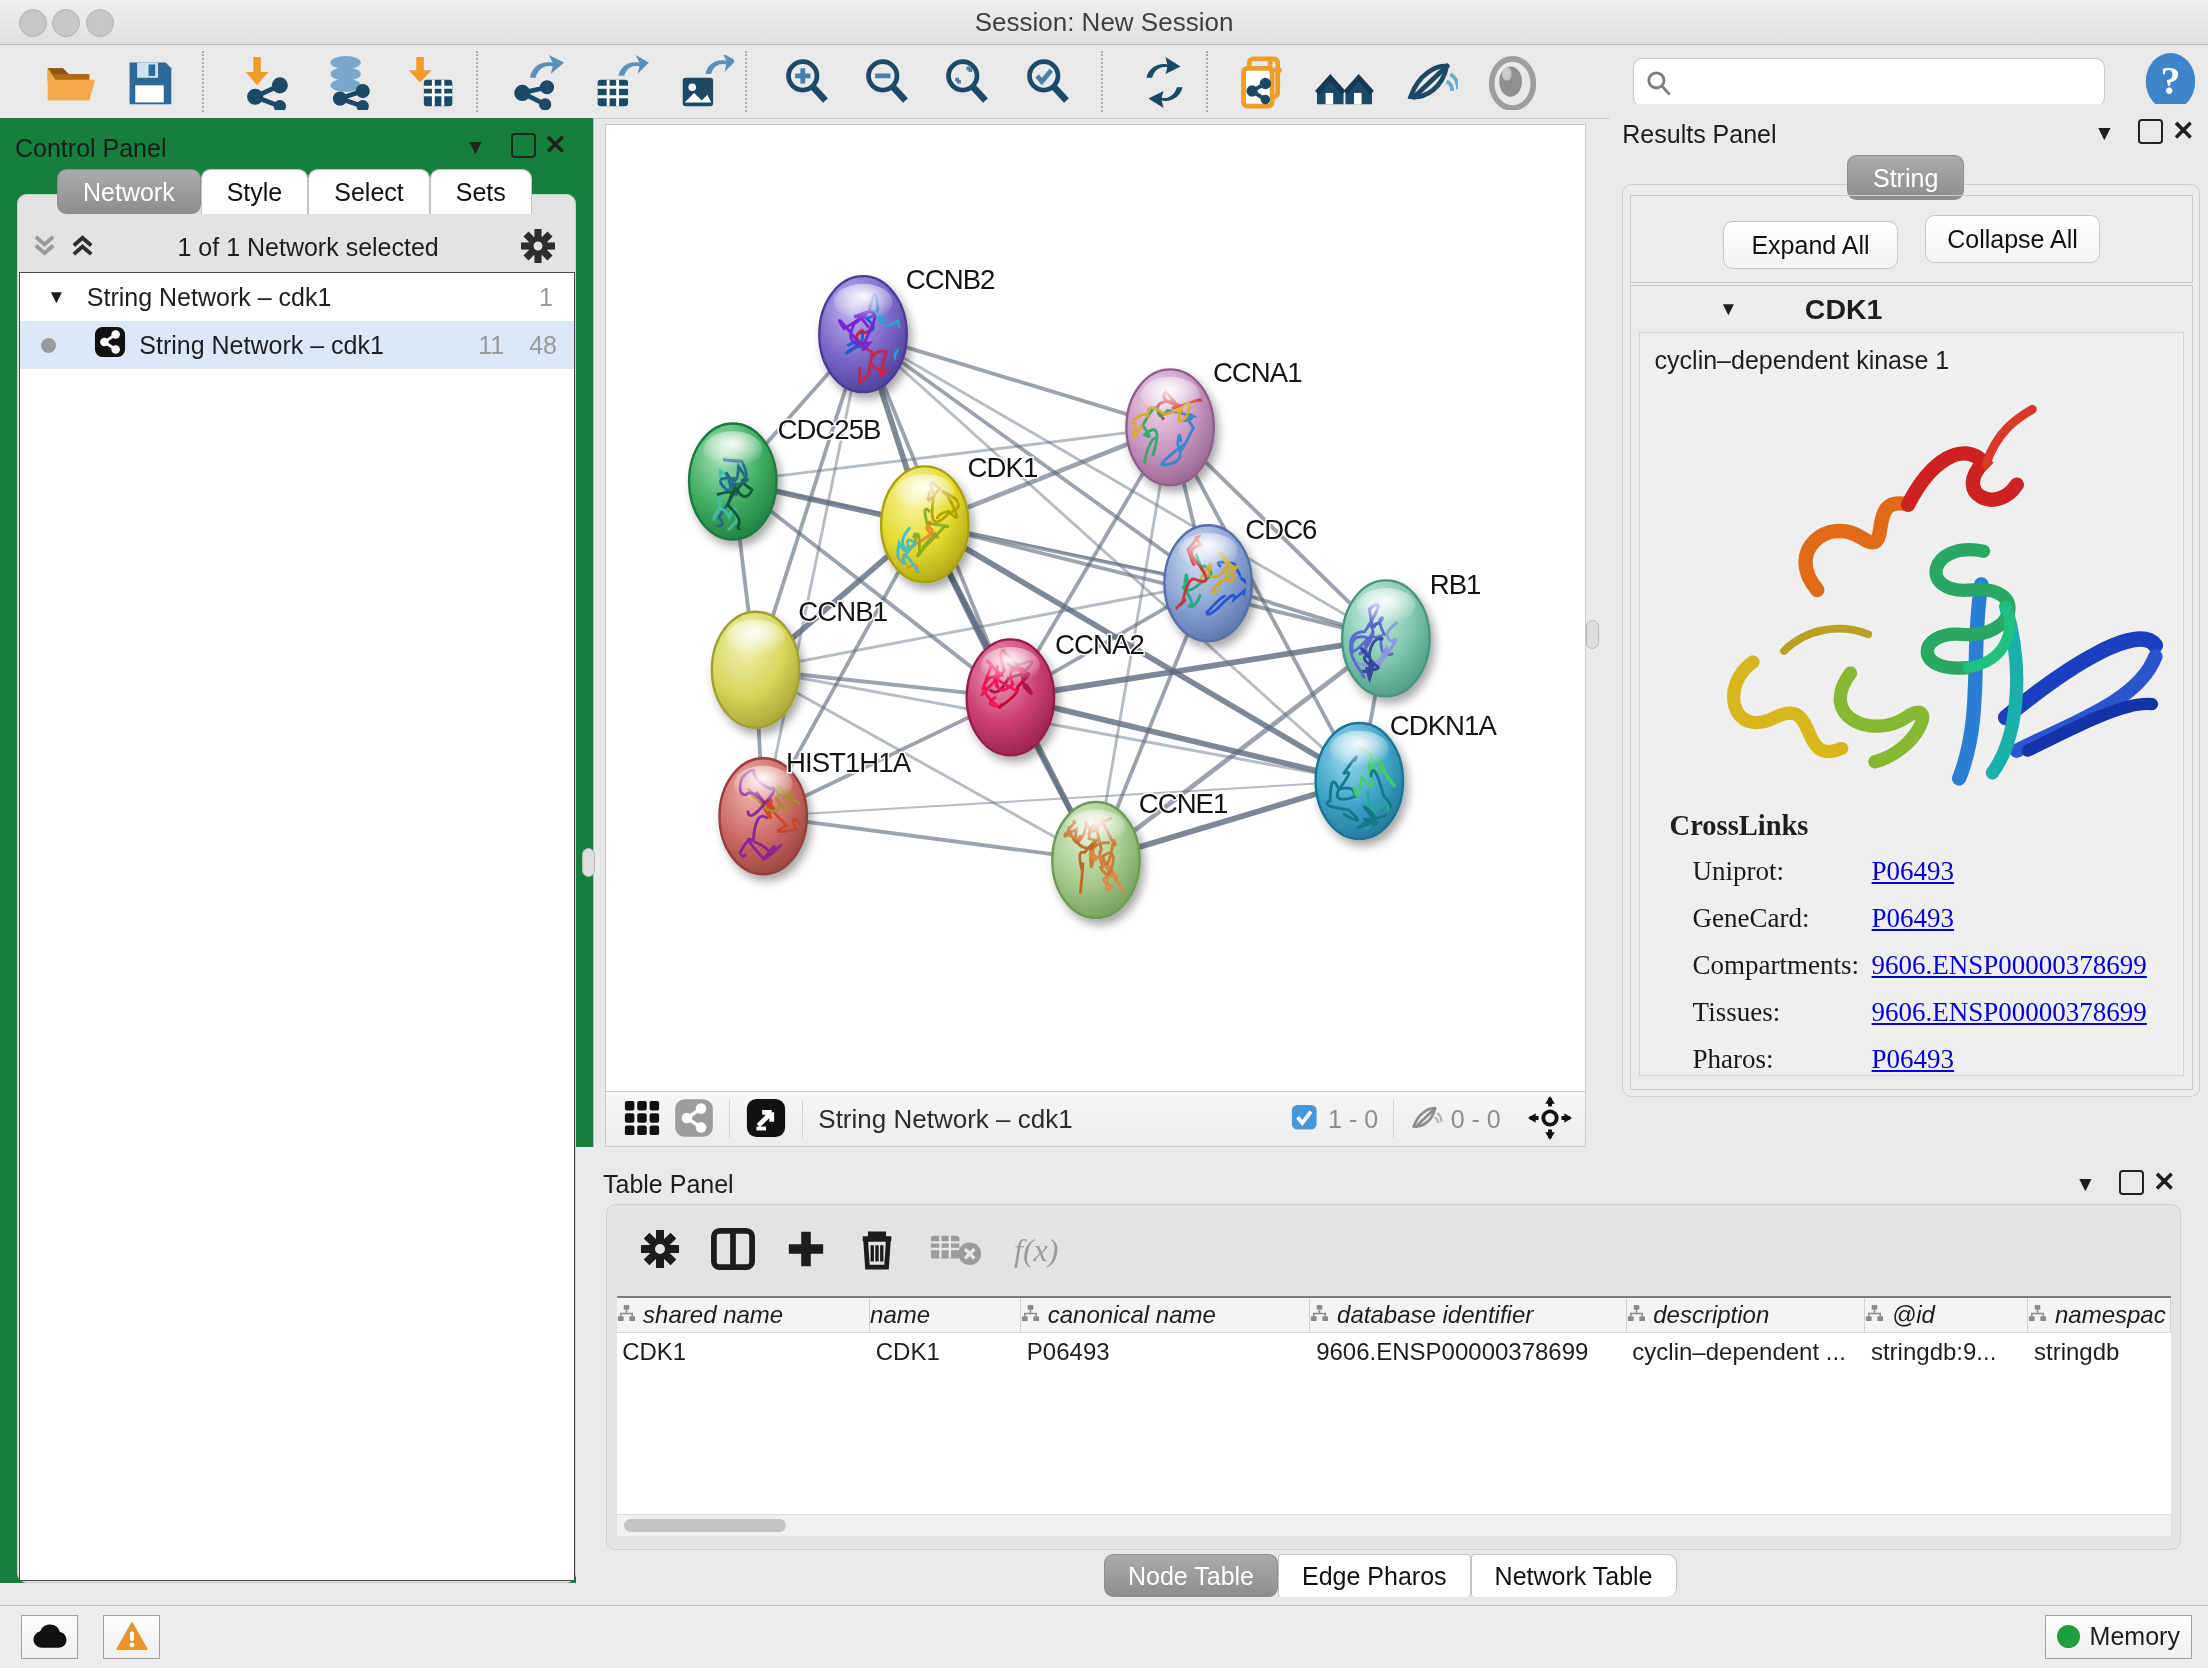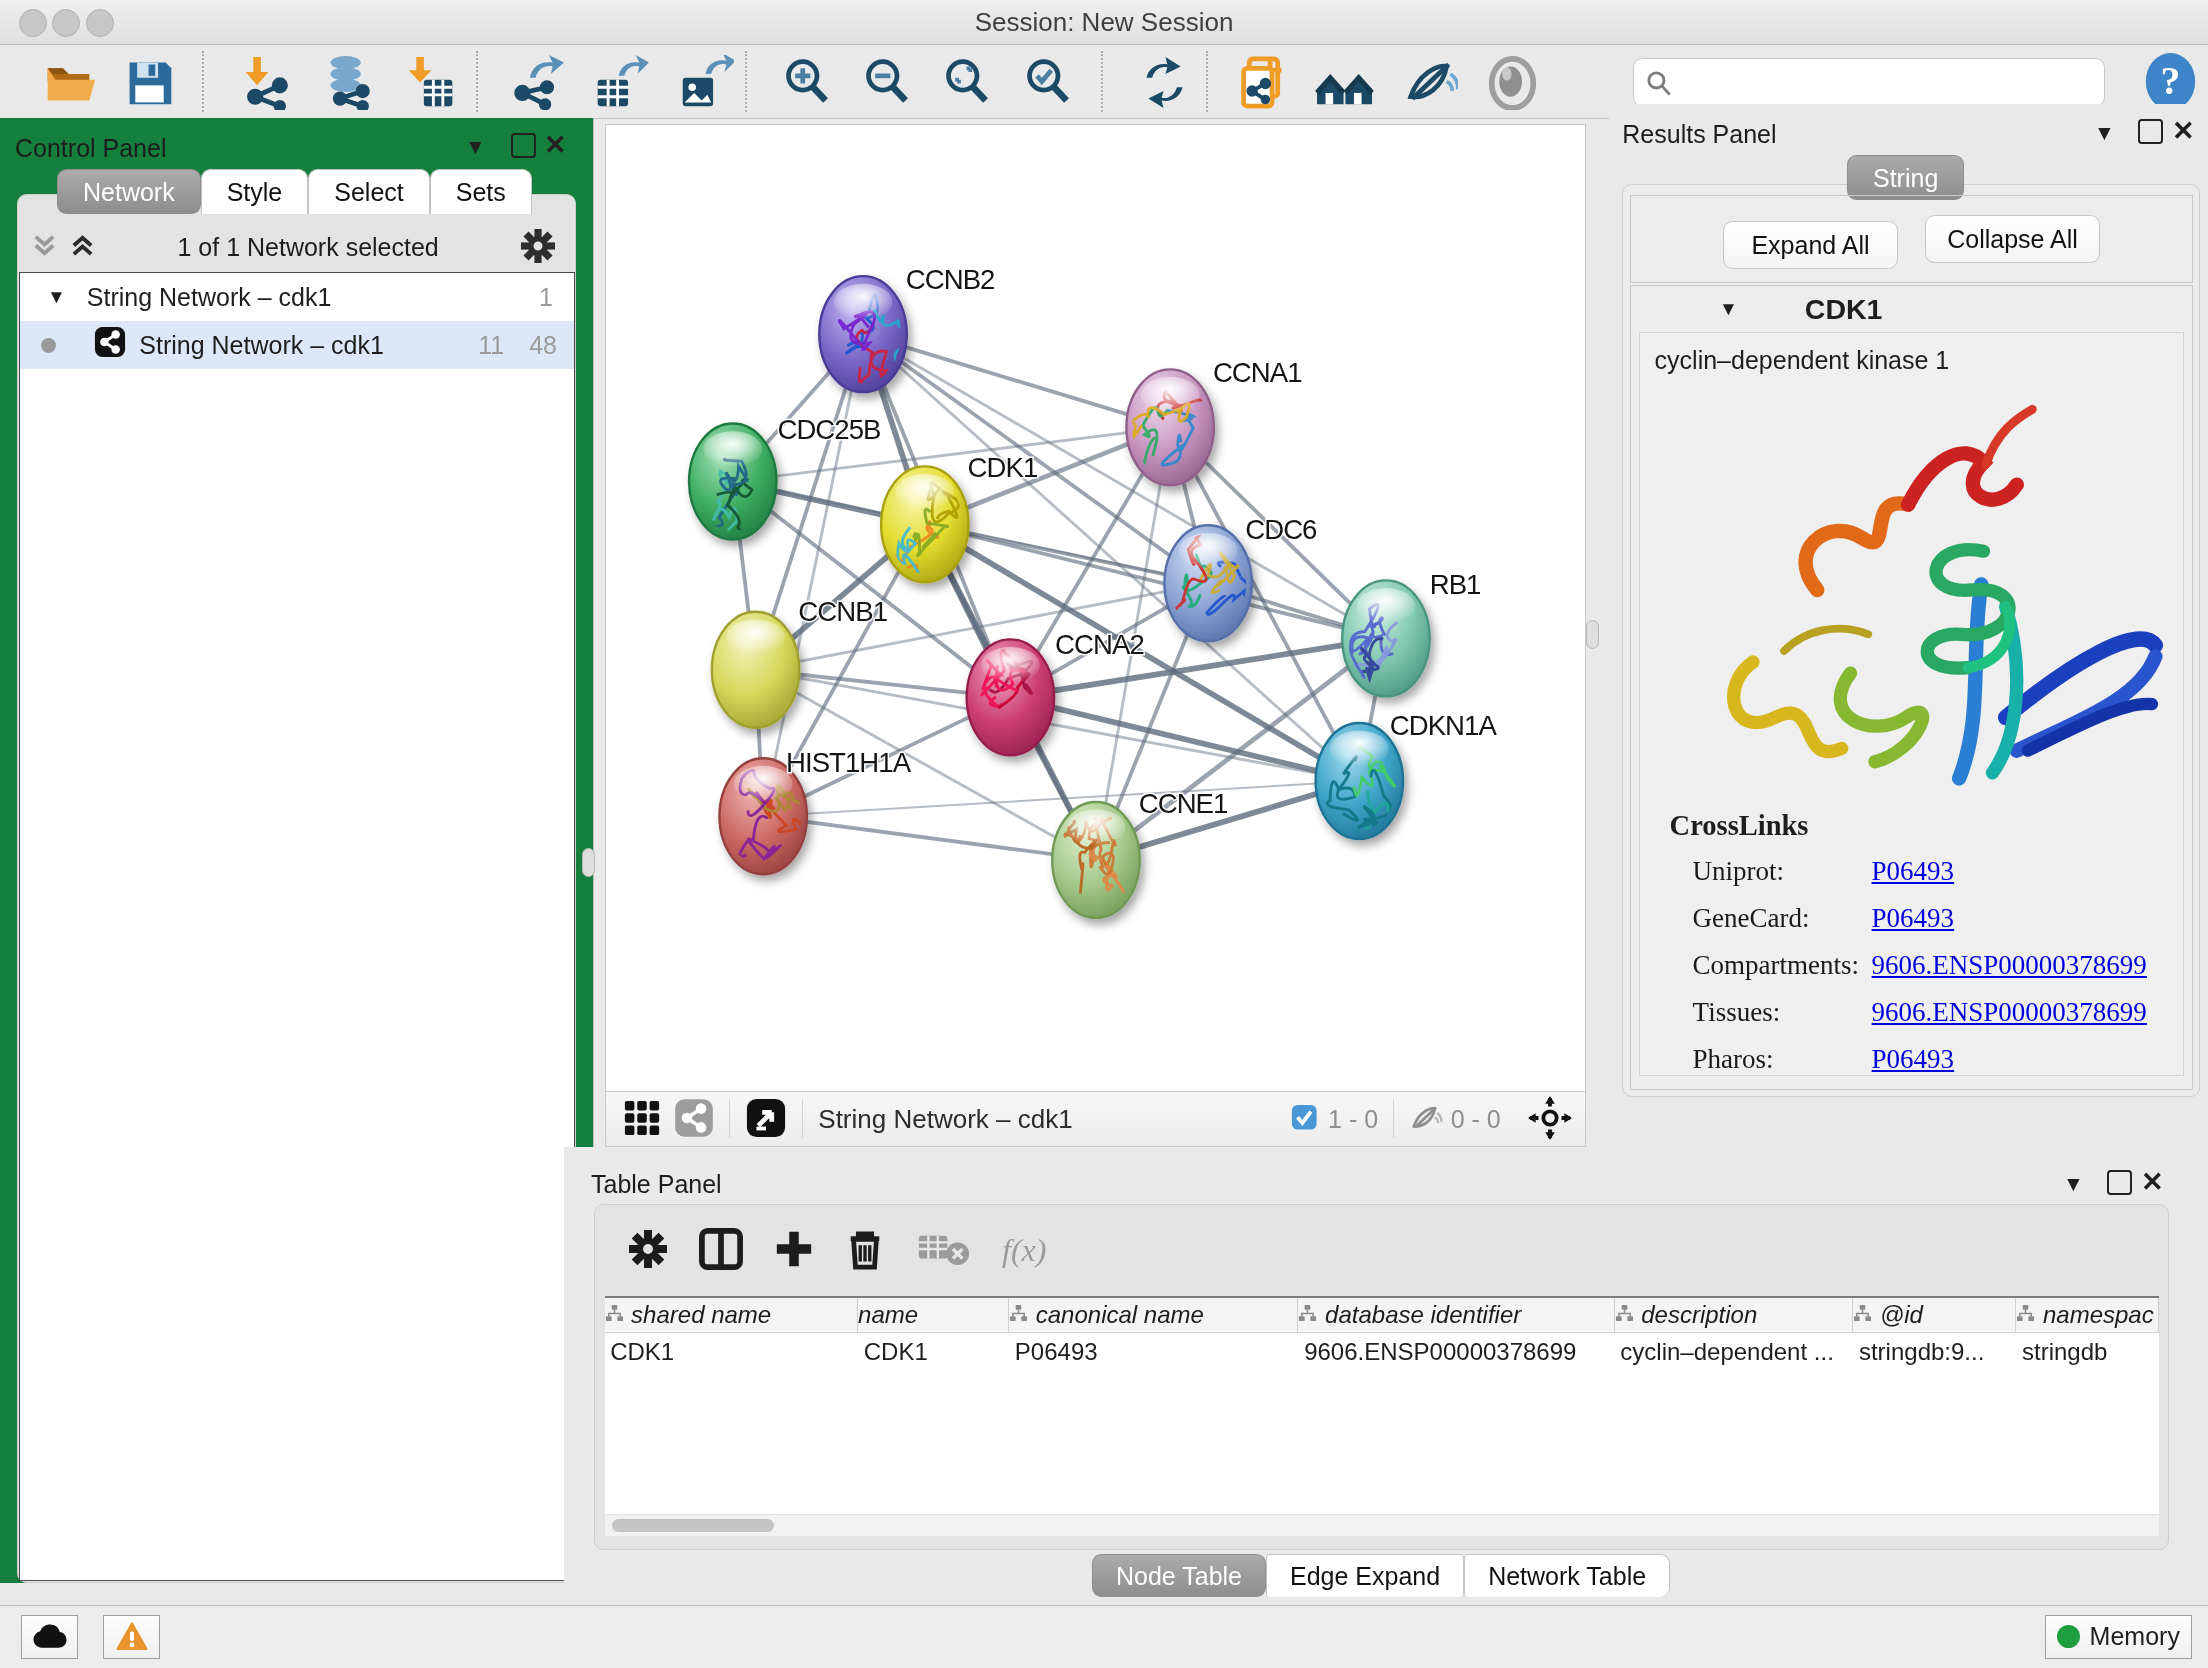--- a/index.html
+++ b/index.html
@@ -656,21 +656,21 @@
             </div>
             <div class="xrow">
               <span class="xl">Pharos:</span>
               <span class="xlink">P06493</span>
             </div>
           </div>
       </div>
     </div>
   </div>
 
-  <div class="abs" style="left:564px;top:1147px;width:1613px;height:458px;background:#e9e9e9;">
+  <div class="abs" style="left:576px;top:1147px;width:1613px;height:458px;background:#e9e9e9;">
     <div class="abs phead" style="left:27px;top:23px;">Table Panel</div>
     <span class="abs" style="left:1499px;top:25px;font-size:21px;">▼</span>
     <span class="abs" style="left:1543px;top:23px;width:21px;height:21px;border:2.9px solid #222;border-radius:3.8px;"></span>
     <span class="abs" style="left:1577px;top:19px;font-size:27px;font-weight:bold;">✕</span>
 
     <div class="abs roundpanel" style="left:30px;top:57px;width:1573px;height:344px;">
       <div style="height:91px;display:flex;align-items:center;">
         <span style="margin-left:34px;">
           <svg width="38" height="38" viewBox="0 0 38 38">
               <g transform="translate(19,19)">
@@ -798,21 +798,21 @@
               <div class="tdc" style="width: 143px;">stringdb</div>
             </div>
           </div>
         <div class="scrltrack abs" style="left:0;bottom:0;width:100%;height:21px;">
           <div class="scrlthumb abs" style="left:7.6px;top:3.8px;width:162px;height:13.3px;"></div>
         </div>
       </div>
     </div>
 
     <div class="abs" style="left:528px;top:407px;">
-      <span class="tab sel" style="border-radius:9.5px;padding:6.7px 23px;">Node Table</span><span class="tab" style="border-radius:3.8px;padding:6.7px 23px;">Edge Expand</span><span class="tab" style="border-radius:3.8px 9.5px 9.5px 3.8px;padding:6.7px 23px;">Network Table</span>
+      <span class="tab sel" style="border-radius:9.5px;padding:6.7px 23px;">Node Table</span><span class="tab" style="border-radius:3.8px;padding:6.7px 23px;">Edge Pharos</span><span class="tab" style="border-radius:3.8px 9.5px 9.5px 3.8px;padding:6.7px 23px;">Network Table</span>
     </div>
   </div>
 
   <div class="abs statusbar">
     <div class="abs sbtn" style="left:21px;width:55px;">
       <svg width="36" height="27" viewBox="0 0 48 34">
           <path d="M13 32c-6 0-11-5-11-11 0-5 4-10 9-11C13 4 18 1 24 1c7 0 12 4 13 10 5 0 9 5 9 11s-5 10-11 10z" fill="#111"></path>
         </svg>
       </div>
     <div class="abs sbtn" style="left:103px;width:55px;">

